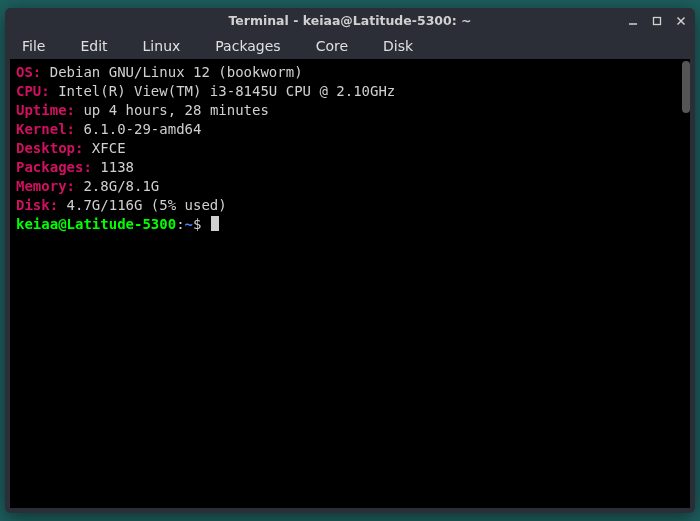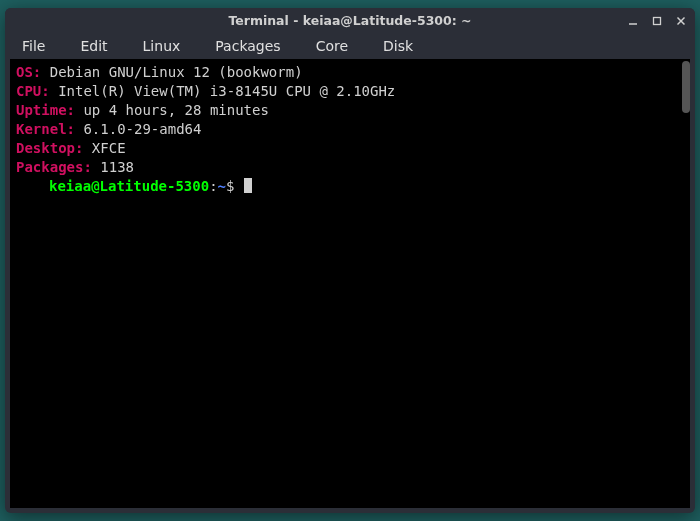--- a/index.html
+++ b/index.html
@@ -96,21 +96,20 @@
       color: #d01060;
       font-weight: bold;
       text-align: center;
     }
     .v {
       color: #d0d0d0;
     }
     .prompt-user {
       color: #00ff00;
       font-weight: bold;
-      margin-left: 33px;
     }
     .prompt-colon {
       color: #d0d0d0;
     }
     .prompt-path {
       color: #5080ff;
       font-weight: bold;
     }
     .prompt-dollar {
       color: #d0d0d0;
@@ -170,17 +169,19 @@
     <div class="menu-item">Disk</div>
   </div>
 
   <div class="terminal-area">
     <div class="line"><span class="k">OS:</span><span class="v"> Debian GNU/Linux 12 (bookworm)</span></div>
     <div class="line"><span class="k">CPU:</span><span class="v"> Intel(R) View(TM) i3-8145U CPU @ 2.10GHz</span></div>
     <div class="line"><span class="k">Uptime:</span><span class="v"> up 4 hours, 28 minutes</span></div>
     <div class="line"><span class="k">Kernel:</span><span class="v"> 6.1.0-29-amd64</span></div>
     <div class="line"><span class="k">Desktop:</span><span class="v"> XFCE</span></div>
     <div class="line"><span class="k">Packages:</span><span class="v"> 1138</span></div>
+    <div class="line"><span class="k">Memory:</span><span class="v"> 2.8G/8.1G</span></div>
+    <div class="line"><span class="k">Disk:</span><span class="v"> 4.7G/116G (5% used)</span></div>
     <div class="line"><span class="prompt-user">keiaa@Latitude-5300</span><span class="prompt-colon">:</span><span class="prompt-path">~</span><span class="prompt-dollar">$ </span><span class="cursor"></span></div>
     <div class="scrollbar"></div>
   </div>
 
 </div>
 
 </body></html>

